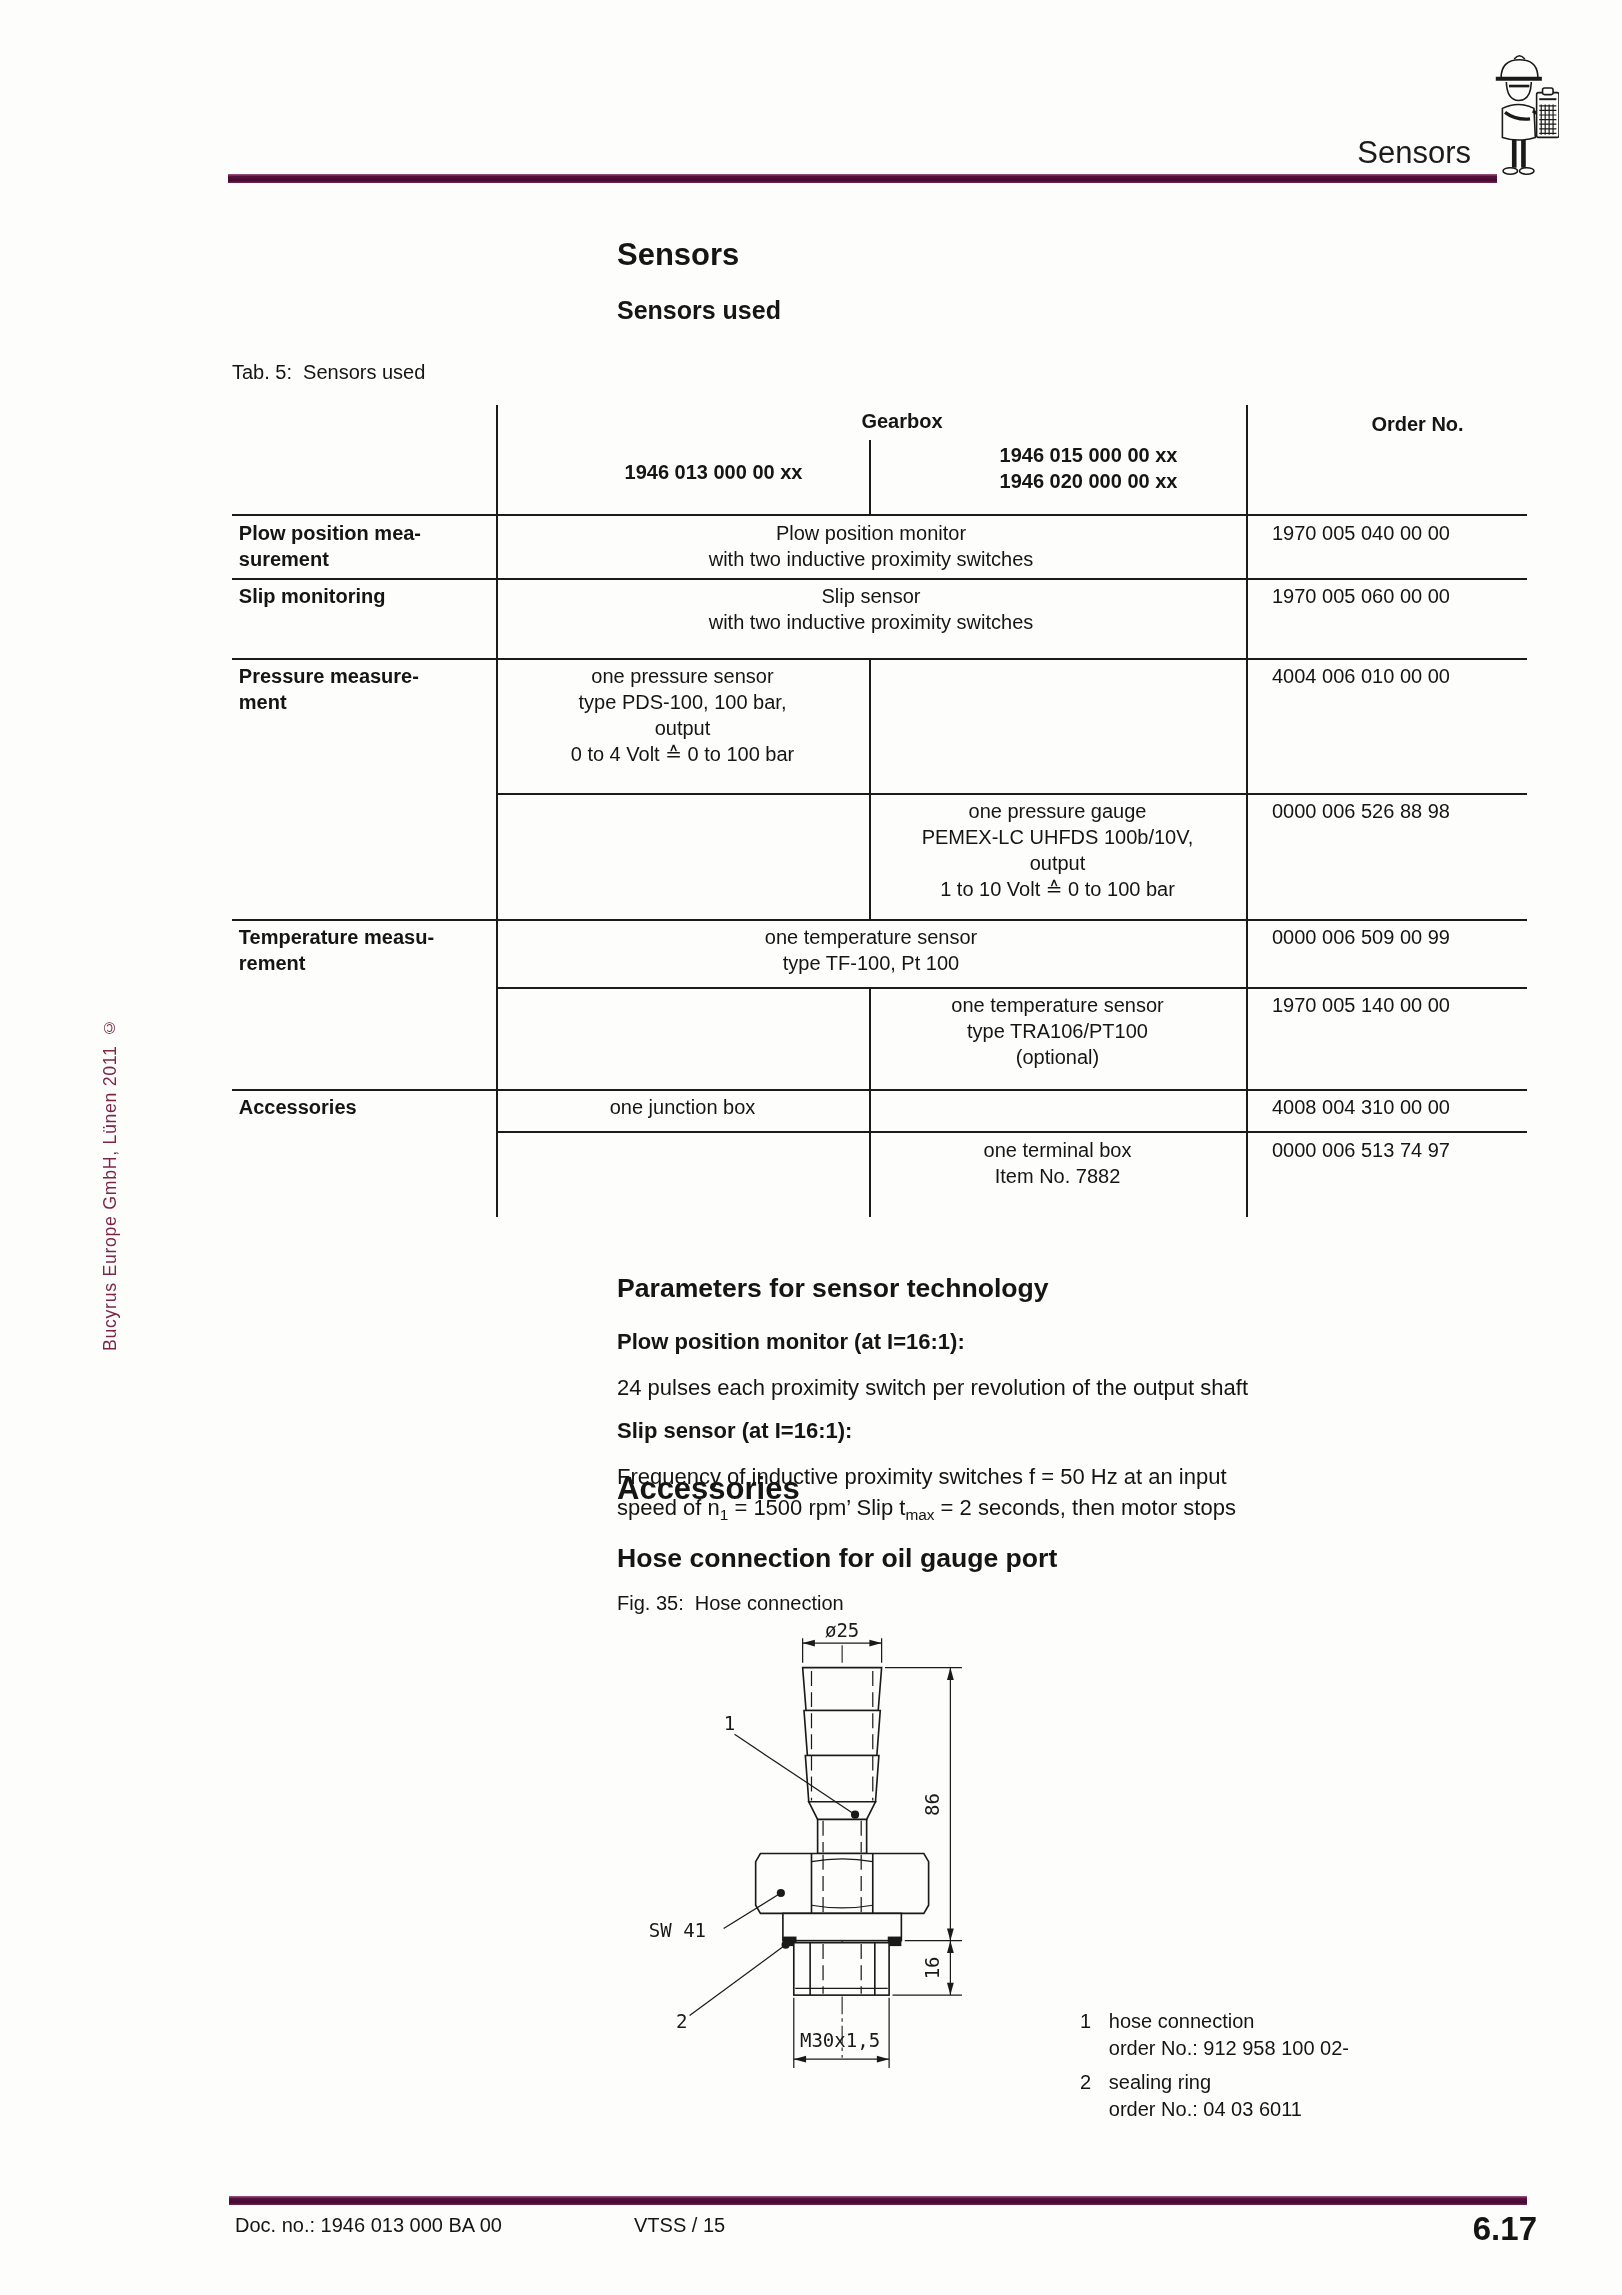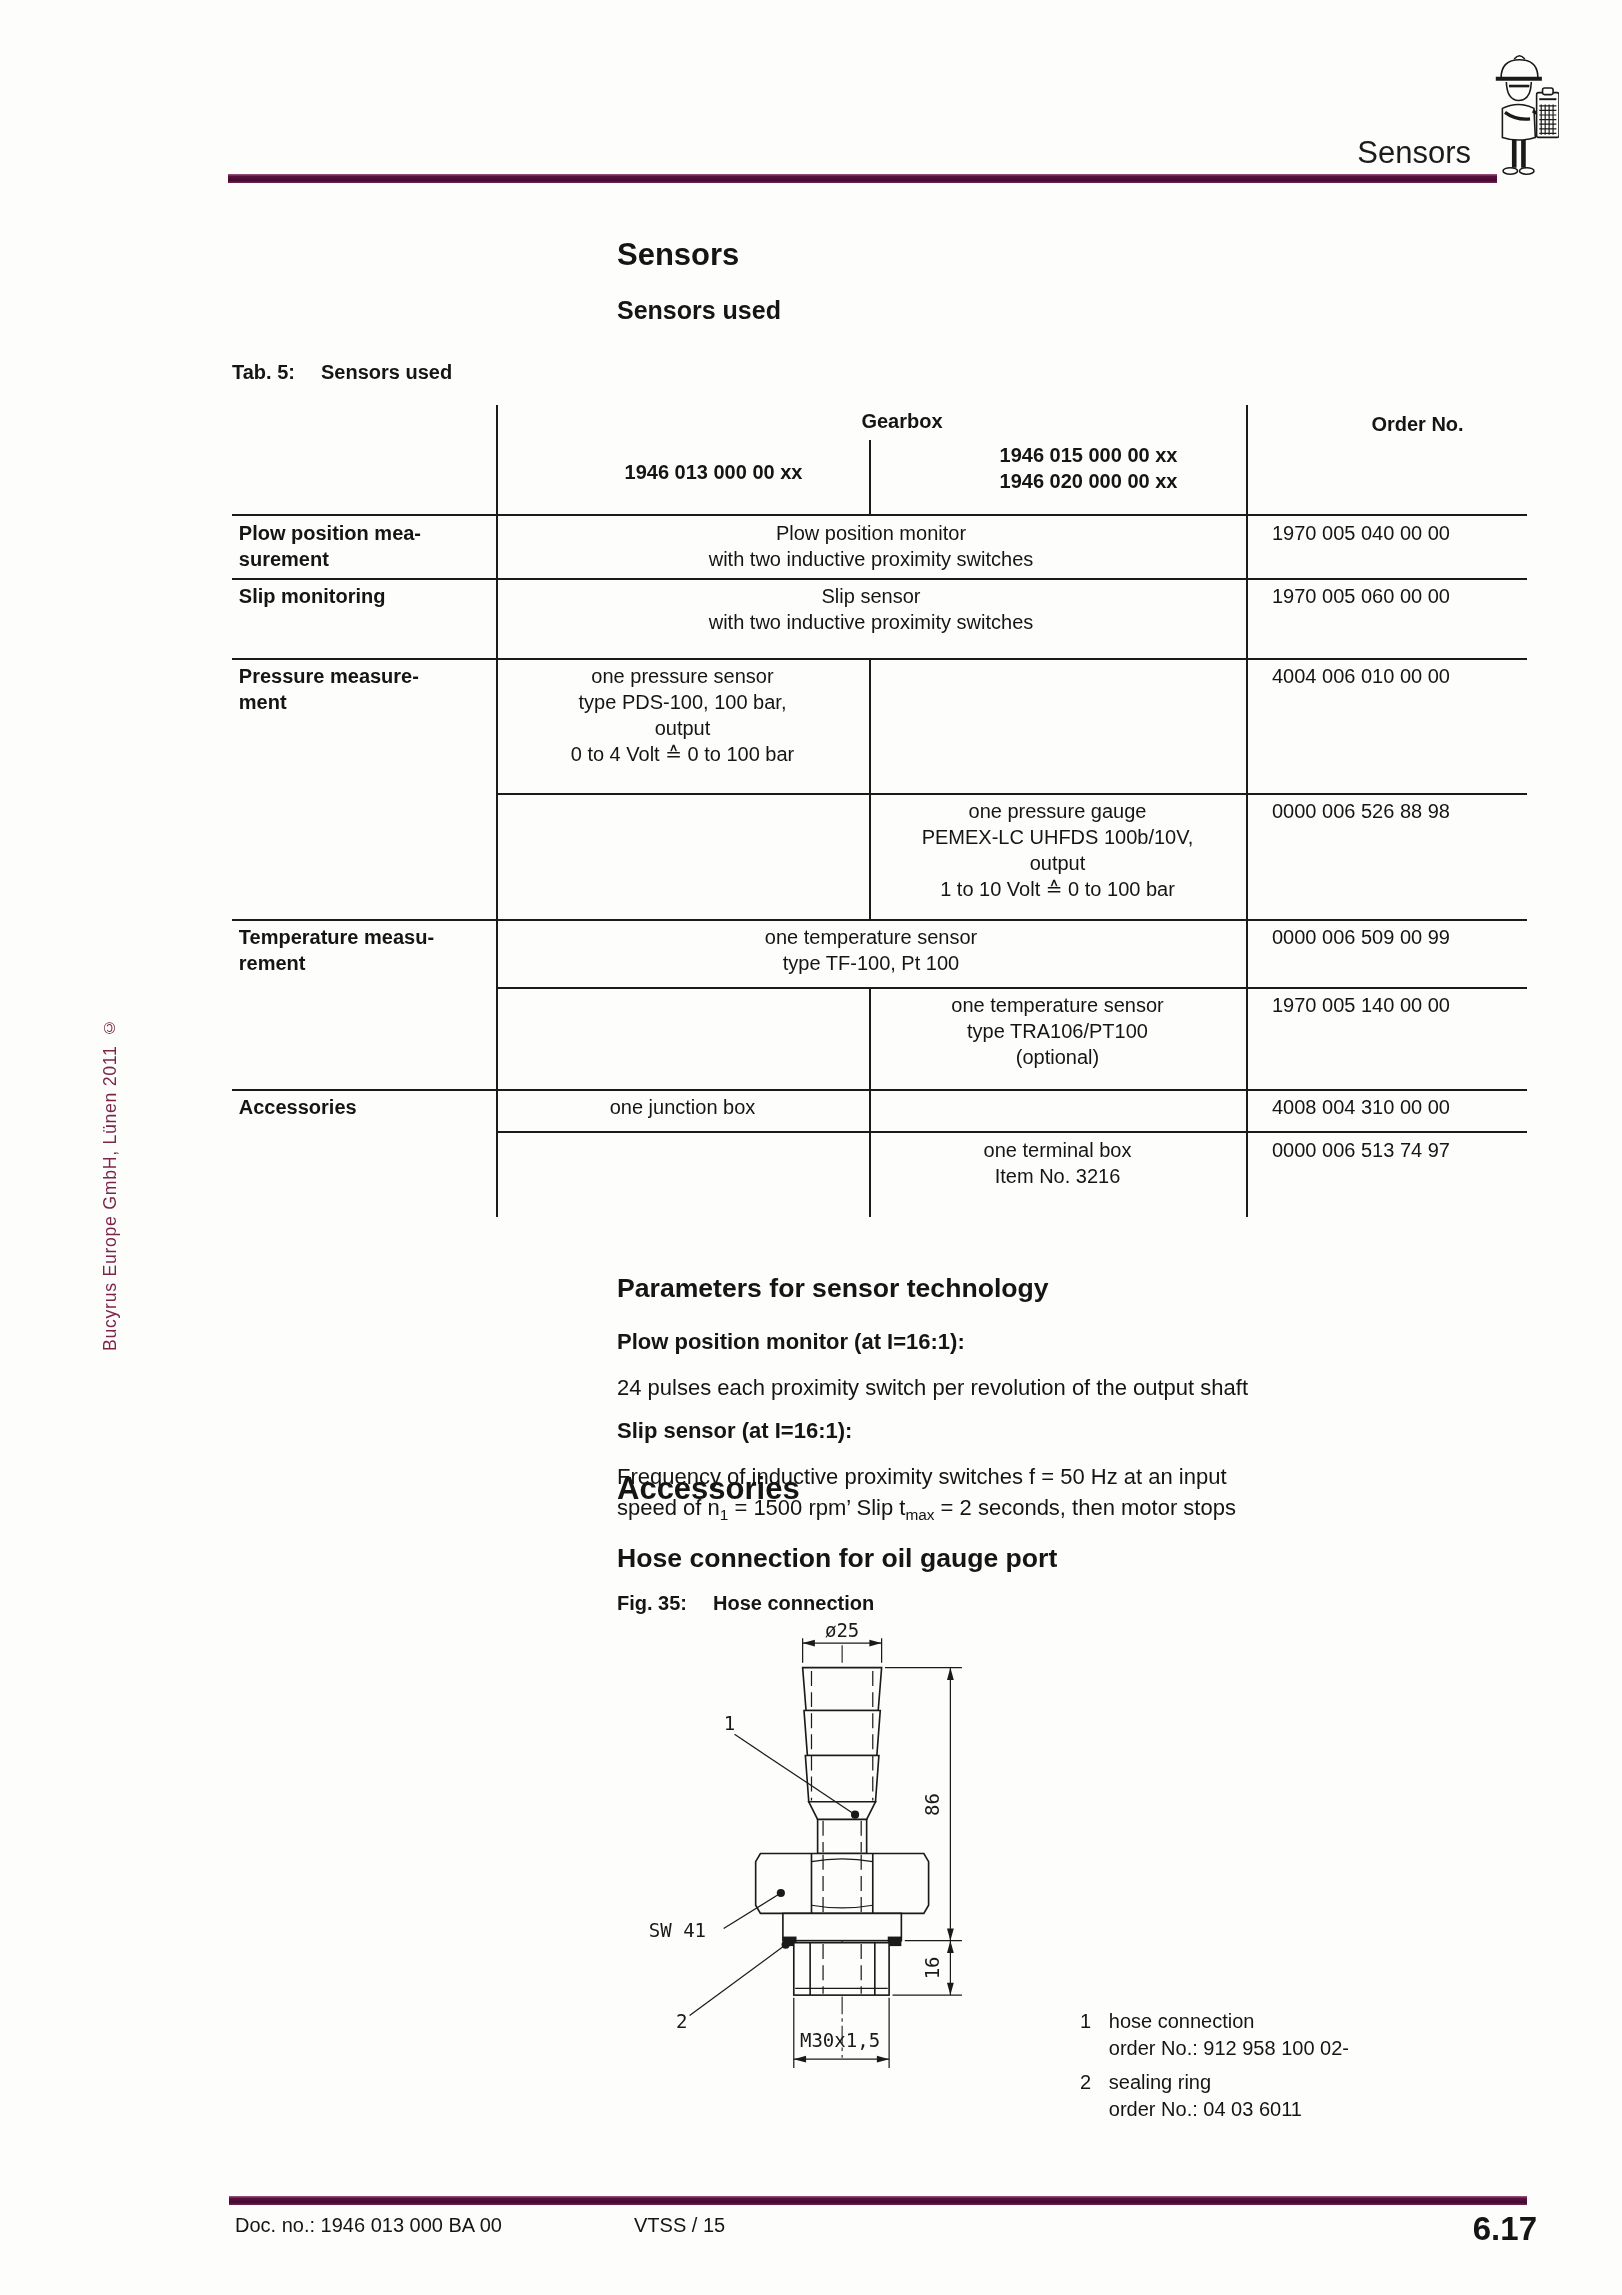--- a/index.html
+++ b/index.html
@@ -24,21 +24,21 @@
   
   .sidebar{
     left:100px;top:983px;height:368px;width:27px;
     writing-mode:vertical-rl;transform:rotate(180deg);
     font-size:17.7px;letter-spacing:0.7px;color:#7b2649;
   }
   .cpsym{margin-inline-start:9.5px;font-size:15.7px;}
   
   .h1{left:617px;top:237px;font-size:31px;font-weight:bold;}
   .h2sub{left:617px;top:296px;font-size:25px;font-weight:bold;}
-  .caption{font-size:20px;font-weight:bold;display:flex;gap:26px;}
+  .caption{font-size:20px;font-weight:normal;display:flex;gap:11px;}
   .cap-tab{left:232px;top:361px;}
   .cap-fig{left:617px;top:1592px;}
   
   .stable{left:232px;top:402px;width:1295px;height:818px;font-size:20px;line-height:26px;}
   .vline{position:absolute;width:2px;background:#1b1b1b;}
   .hline{position:absolute;height:2px;background:#1b1b1b;}
   .cell{position:absolute;}
   .lblc{left:6.8px;width:256px;font-weight:bold;}
   .spanc{left:264px;width:750px;text-align:center;}
   .c1{left:264px;width:373px;text-align:center;}
@@ -159,21 +159,21 @@
     <div class="cell ordc" style="top:522px">0000 006 509 00 99</div>
     <div class="cell c2 pre" style="top:590px">one temperature sensor
 type TRA106/PT100
 (optional)</div>
     <div class="cell ordc" style="top:590px">1970 005 140 00 00</div>
 
     <div class="cell lblc" style="top:692px">Accessories</div>
     <div class="cell c1" style="top:692px">one junction box</div>
     <div class="cell ordc" style="top:692px">4008 004 310 00 00</div>
     <div class="cell c2 pre" style="top:735px">one terminal box
-Item No. 3216</div>
+Item No. 7882</div>
     <div class="cell ordc" style="top:735px">0000 006 513 74 97</div>
   </div>
 
   <div class="abs h3" style="left:617px;top:1273px">Parameters for sensor technology</div>
   <div class="abs h4" style="left:617px;top:1329px">Plow position monitor (at I=16:1):</div>
   <div class="abs body" style="left:617px;top:1372px">24 pulses each proximity switch per revolution of the output shaft</div>
   <div class="abs h4" style="left:617px;top:1418px">Slip sensor (at I=16:1):</div>
   <div class="abs body" style="left:617px;top:1461px;width:859px">
     <span>Frequency of inductive proximity switches f = 50 Hz at an input</span><br>
     <span>speed of n</span><sub>1</sub><span> = 1500 rpm’ Slip t</span><sub>max</sub><span> = 2 seconds, then motor stops</span>

